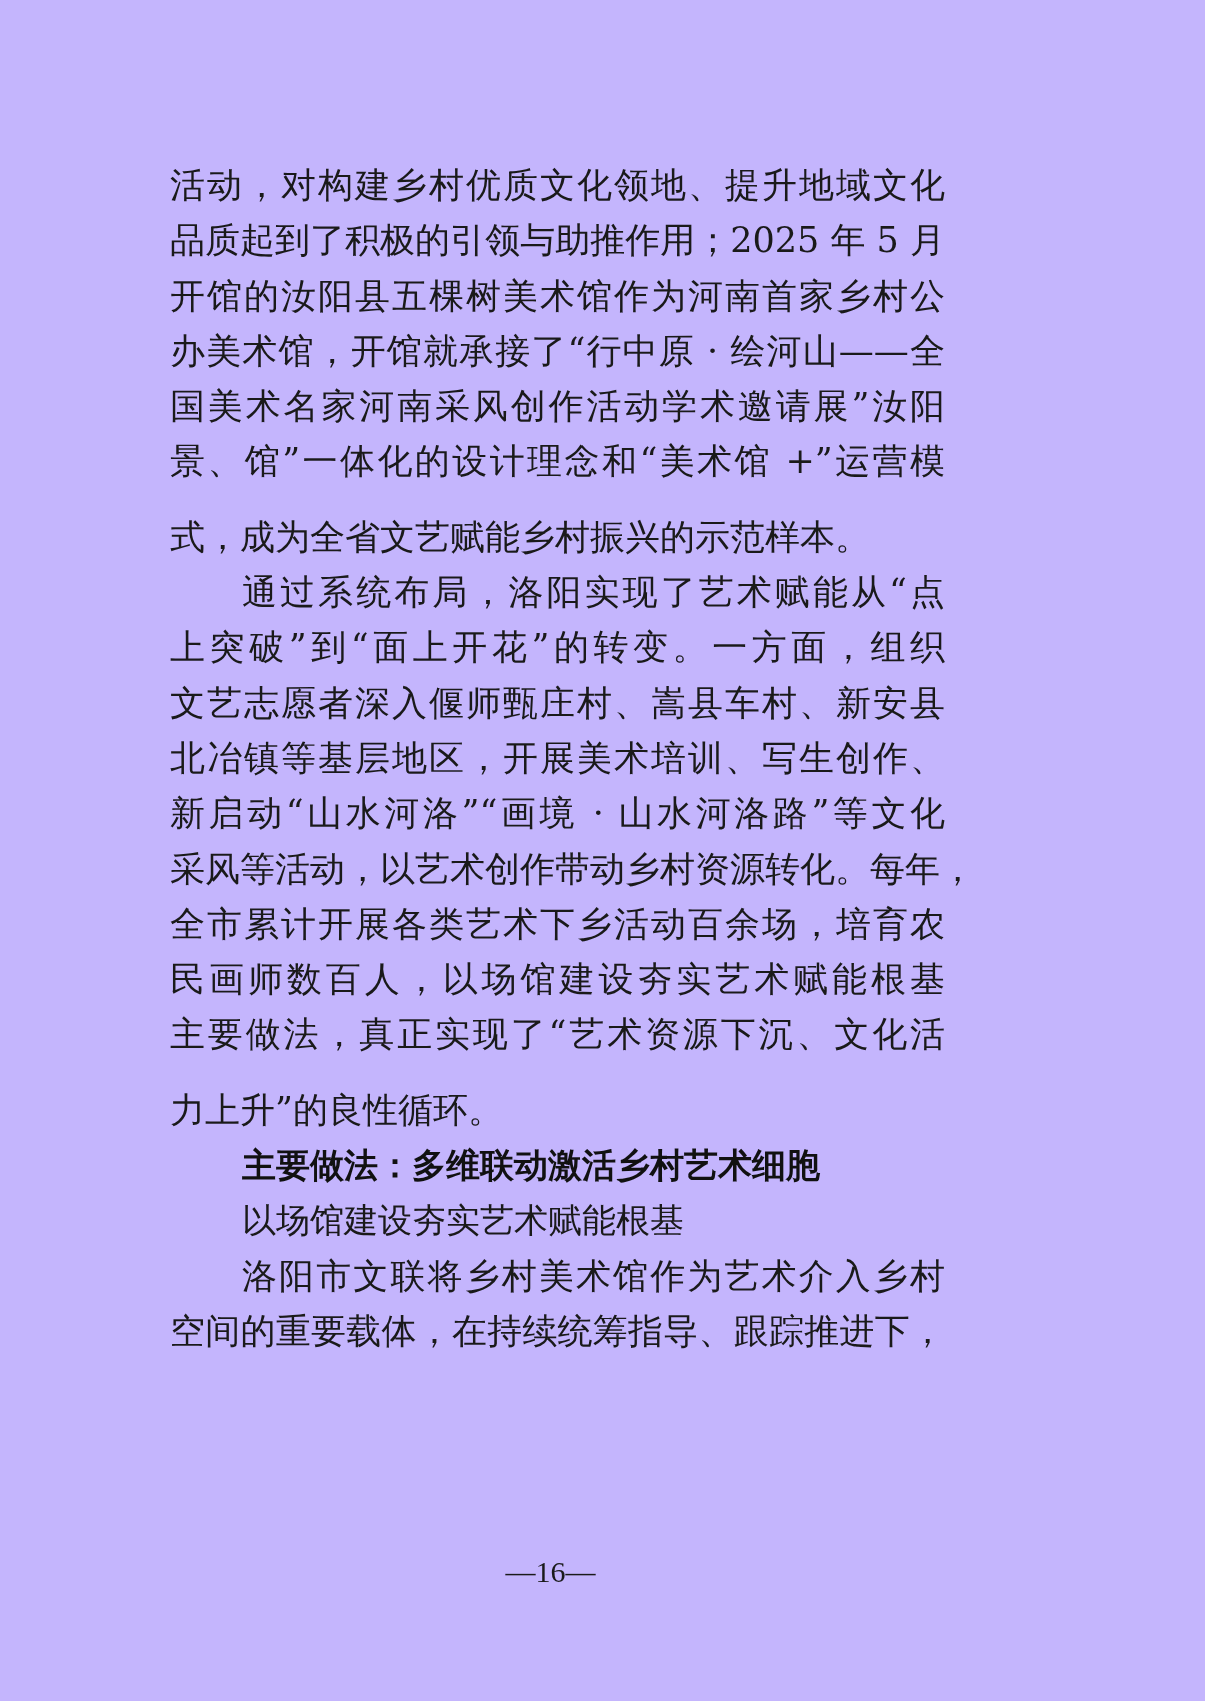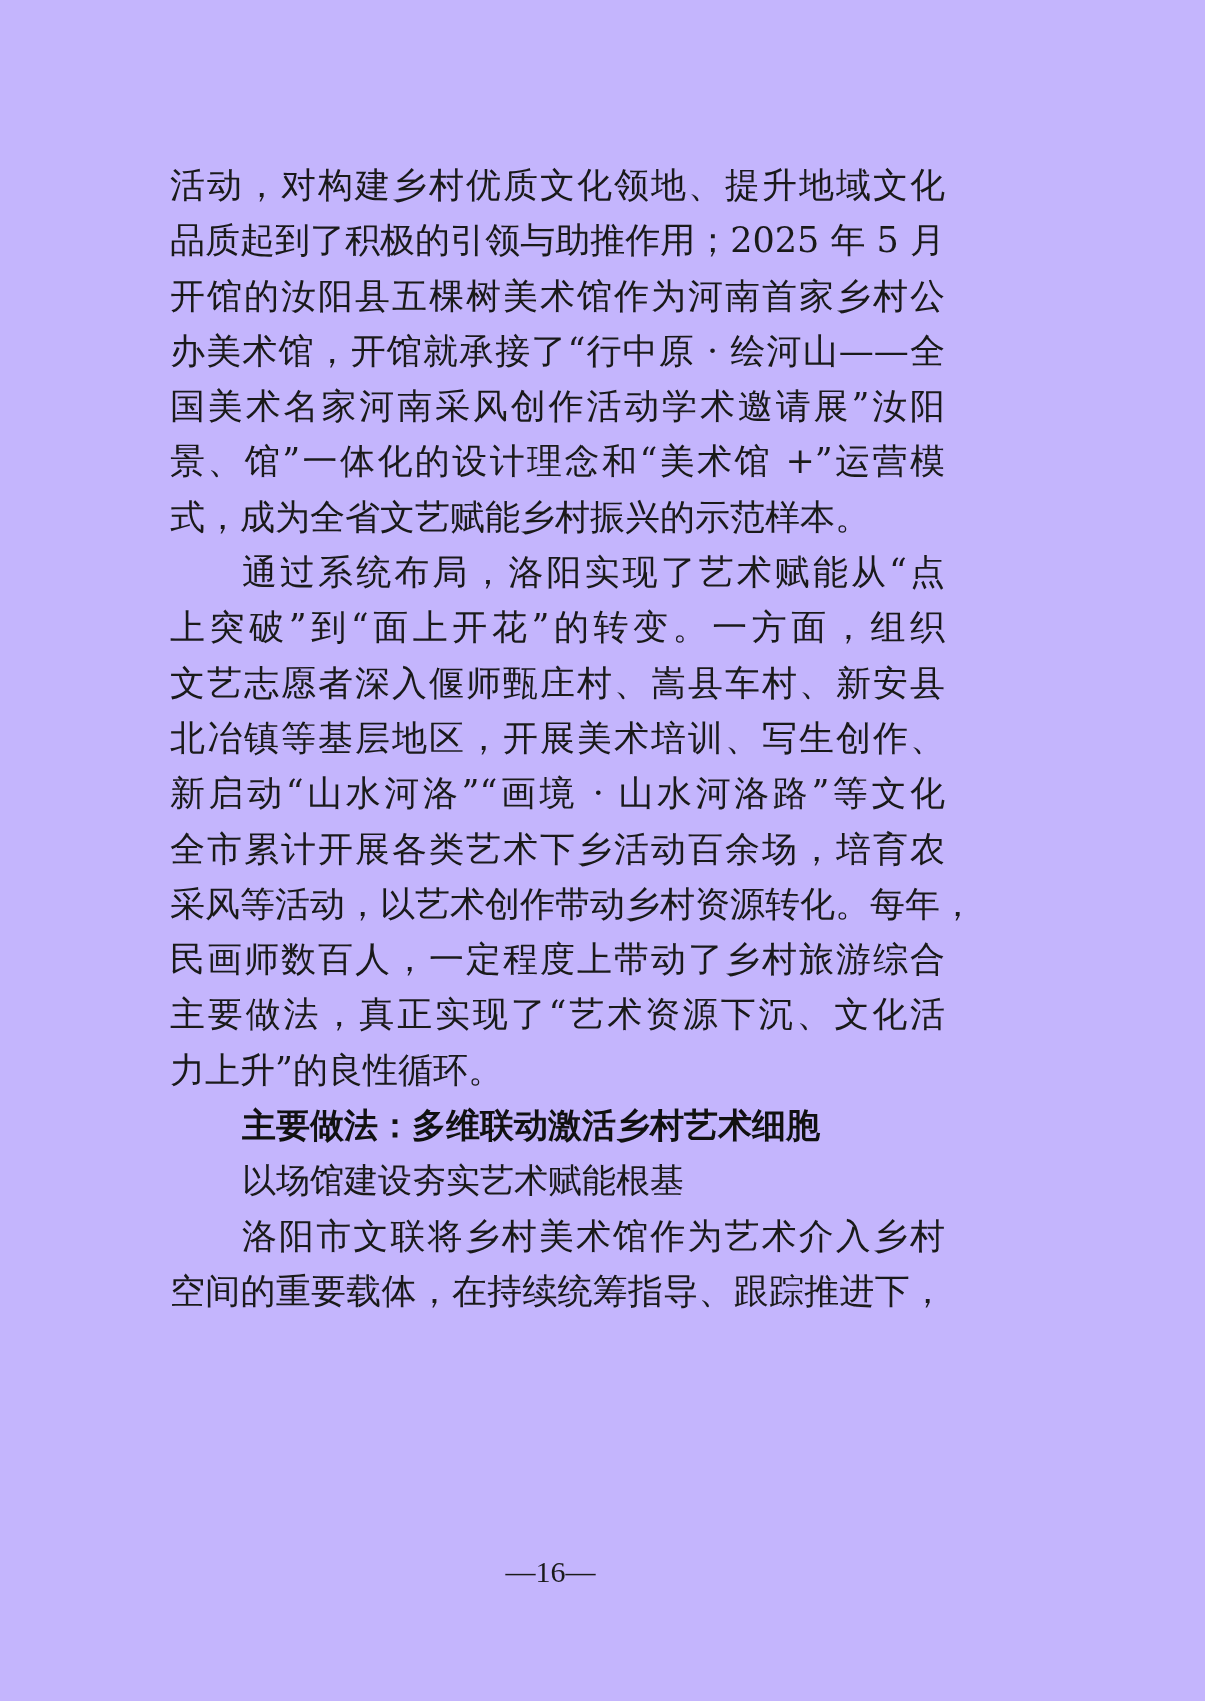--- a/index.html
+++ b/index.html
@@ -4,21 +4,21 @@
 <style>
   html, body { margin: 0; padding: 0; background: #ffffff; }
   body { width: 1205px; height: 1701px; position: relative; overflow: hidden; }
   .page { position: absolute; left: 0; top: 0; width: 1205px; height: 1701px; background: #c4b5fd; }
   .text {
     position: absolute; left: 170px; top: 158px; width: 775px;
     font-family: "DejaVu Serif", "Liberation Serif", serif;
     font-size: 35px; line-height: 55.3px; color: #1a1a1a;
   }
   .line { white-space: nowrap; height: 55.3px; overflow: visible; text-align: justify; text-align-last: justify; }
-  .line.last { text-align-last: left; }
+  .line.last { text-align-last: left; margin-top: 20px; }
   .line.indent { padding-left: 72px; }
   .heading { font-family: "DejaVu Sans", "Liberation Sans", sans-serif; font-weight: bold; font-size: 34px; text-align-last: left; color: #111; }
   .subheading { text-align-last: left; font-size: 34px; }
   .pagenum {
     position: absolute; left: 0; width: 1101px; top: 1555px; text-align: center;
     font-family: "Liberation Serif", "DejaVu Serif", serif; font-size: 30px; color: #1a1a1a;
   }
 </style>
 </head>
 <body>
@@ -33,23 +33,23 @@
       <div class="line">国美术名家河南采风创作活动学术邀请展”汝阳</div>
       <div class="line">景、馆”一体化的设计理念和“美术馆 +”运营模</div>
       <div class="line last">式，成为全省文艺赋能乡村振兴的示范样本。</div>
     </div>
     <div>
       <div class="line indent">通过系统布局，洛阳实现了艺术赋能从“点</div>
       <div class="line">上突破”到“面上开花”的转变。一方面，组织</div>
       <div class="line">文艺志愿者深入偃师甄庄村、嵩县车村、新安县</div>
       <div class="line">北冶镇等基层地区，开展美术培训、写生创作、</div>
       <div class="line">新启动“山水河洛”“画境 · 山水河洛路”等文化</div>
+      <div class="line">采风等活动，以艺术创作带动乡村资源转化。每年，</div>
       <div class="line">全市累计开展各类艺术下乡活动百余场，培育农</div>
-      <div class="line">采风等活动，以艺术创作带动乡村资源转化。每年，</div>
-      <div class="line">民画师数百人，一定程度上带动了乡村旅游综合</div>
+      <div class="line">民画师数百人，以场馆建设夯实艺术赋能根基</div>
       <div class="line">主要做法，真正实现了“艺术资源下沉、文化活</div>
       <div class="line last">力上升”的良性循环。</div>
     </div>
     <div class="line indent heading">主要做法：多维联动激活乡村艺术细胞</div>
     <div class="line indent subheading">以场馆建设夯实艺术赋能根基</div>
     <div>
       <div class="line indent">洛阳市文联将乡村美术馆作为艺术介入乡村</div>
       <div class="line">空间的重要载体，在持续统筹指导、跟踪推进下，</div>
     </div>
   </div>

